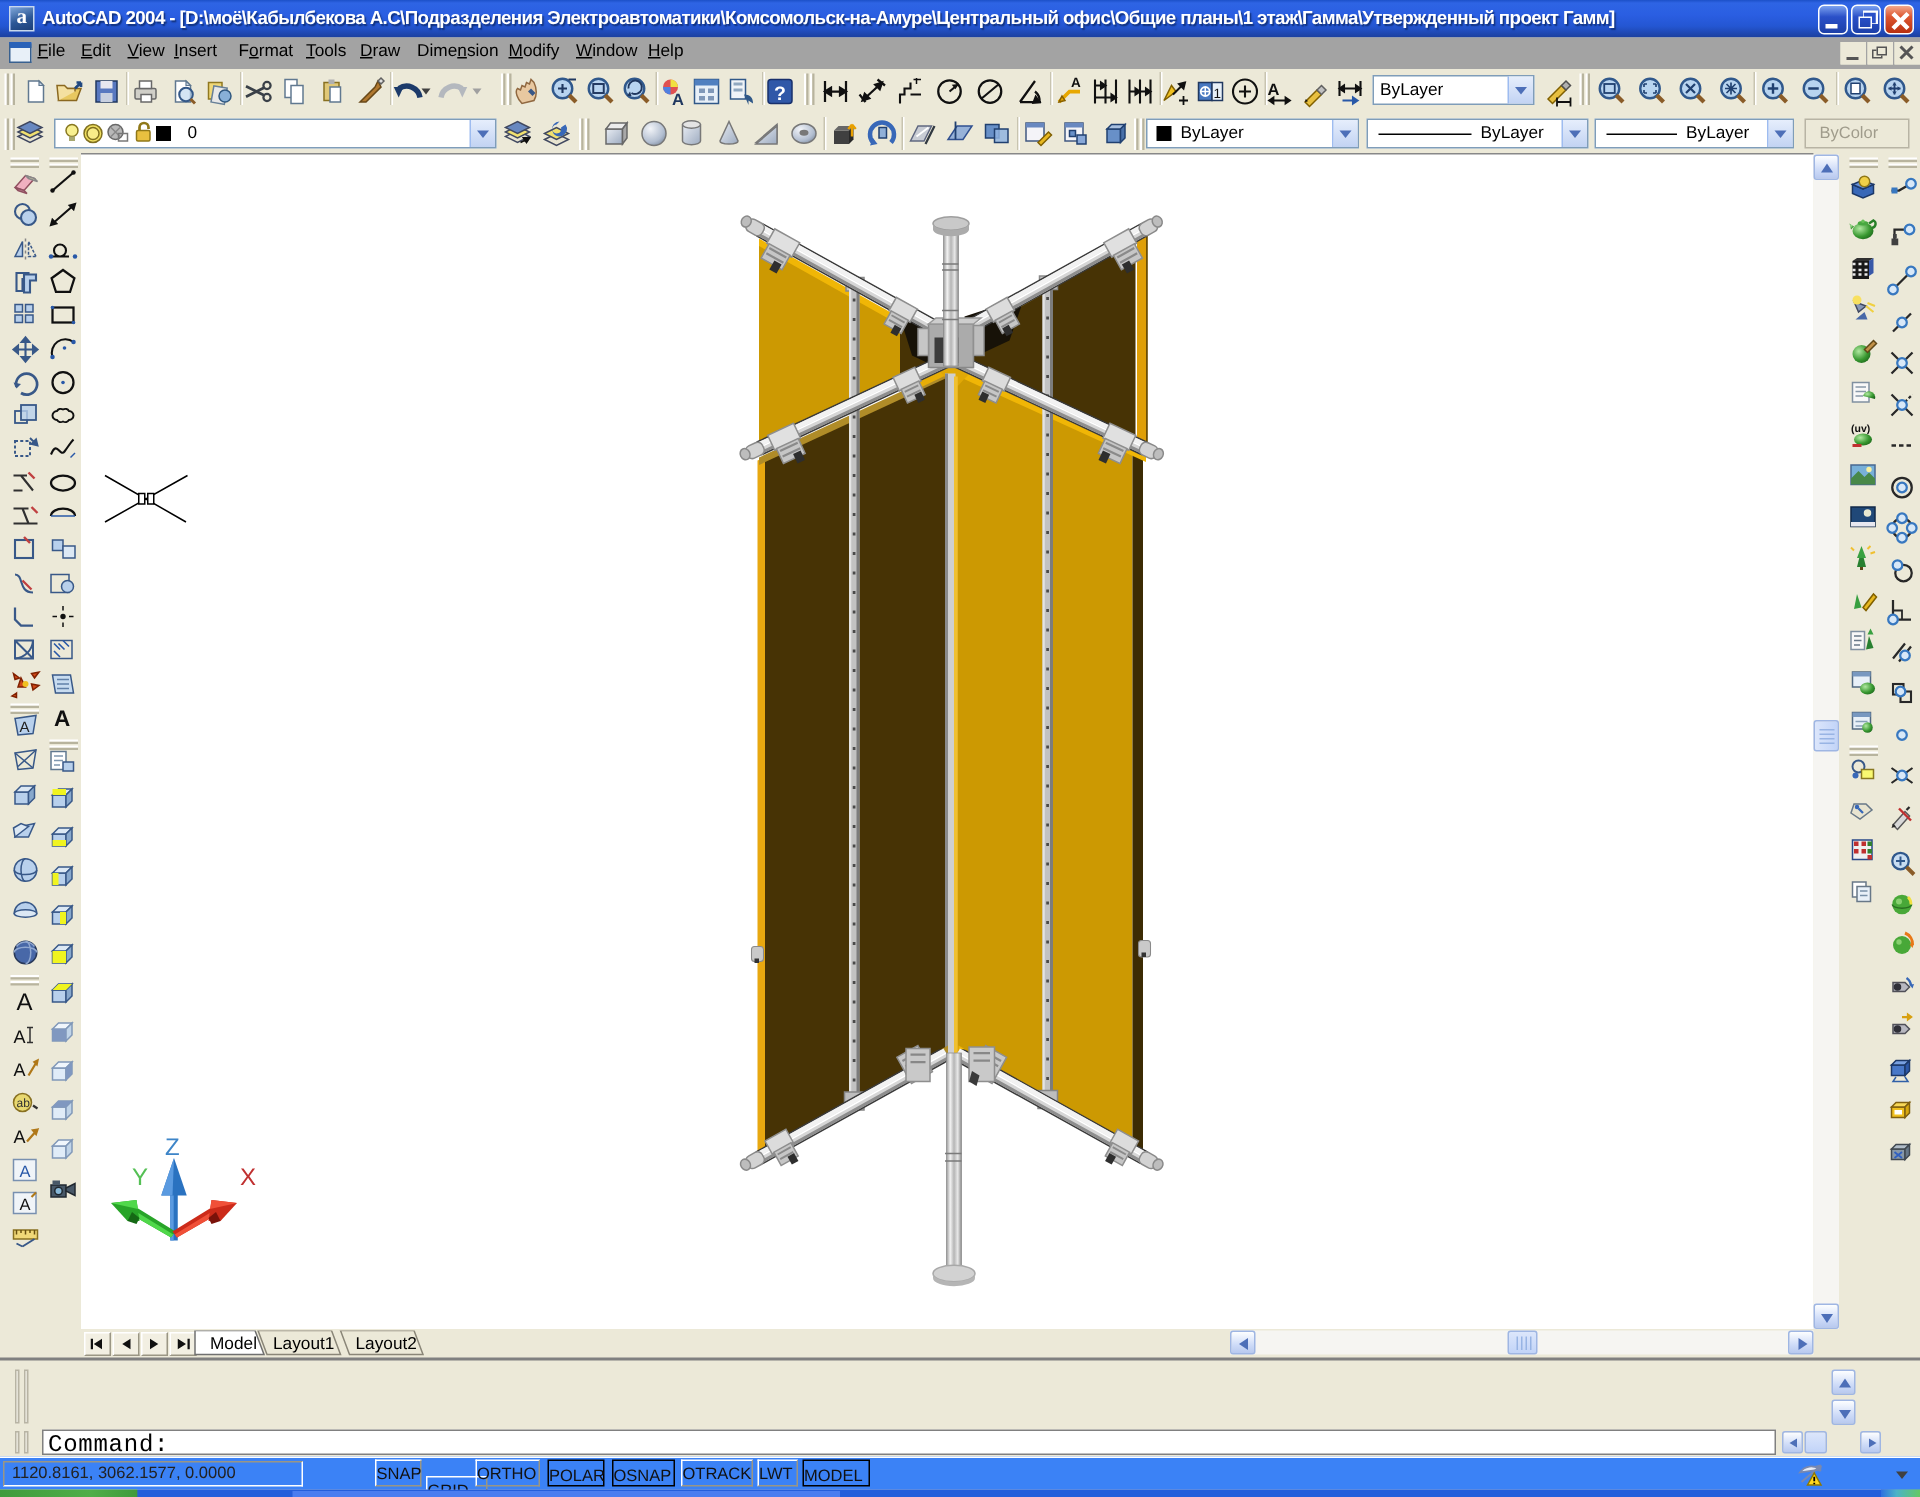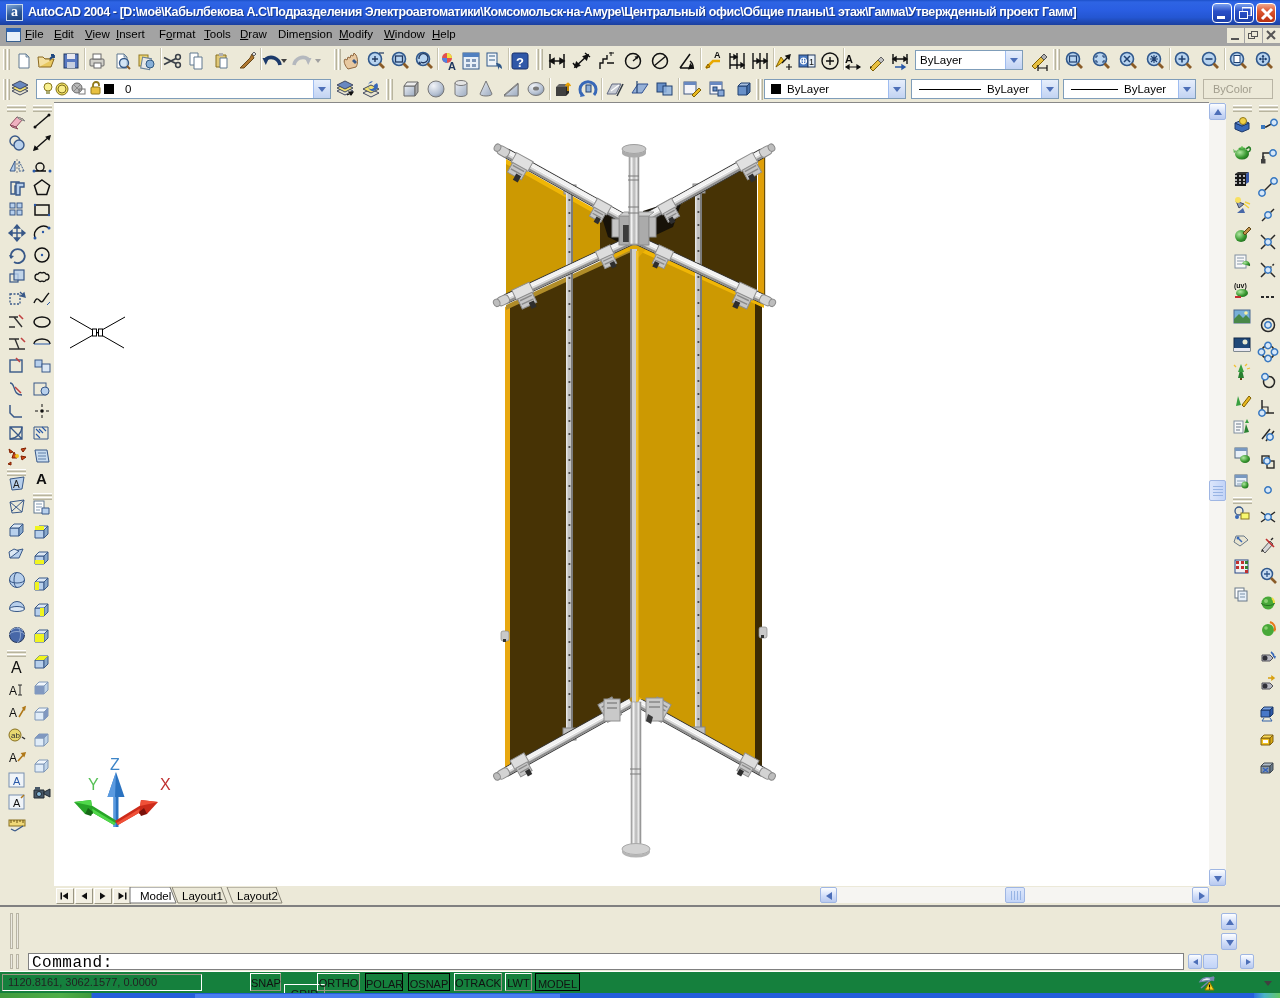--- a/index.html
+++ b/index.html
@@ -42,23 +42,23 @@
 .tri{position:absolute;width:0;height:0;}
 .tbt{position:absolute;top:1px;width:18px;height:16px;background:#f2efe2;border:1px solid;border-color:#fff #9a9684 #9a9684 #fff;}
 
 #cmd{position:absolute;left:0;top:905px;width:1280px;height:66px;background:#ECE9D8;border-top:2px solid #808080;}
 #hist{position:absolute;left:28px;top:5px;width:1191px;height:38px;background:#fff;border:1px solid #808080;
 font-family:"Liberation Mono",monospace;font-size:12px;line-height:13.5px;padding:4px 0 0 4px;letter-spacing:0.5px;}
 #cin{position:absolute;left:28px;top:46px;width:1156px;height:17px;background:#fff;border:1px solid #808080;
 font-family:"Liberation Mono",monospace;font-size:16px;padding-left:3px;letter-spacing:0.5px;}
 .grip{position:absolute;width:3px;background:linear-gradient(90deg,#fff,#d8d4c4);border:1px solid #b8b4a4;}
 
-#status{position:absolute;left:0;top:971px;width:1280px;height:22px;background:#15803d;border-top:1px solid #fff;font-size:12px;padding-left:47px;}
+#status{position:absolute;left:0;top:971px;width:1280px;height:22px;background:#3b82f6;border-top:1px solid #fff;font-size:12px;padding-left:47px;}
 #coord{position:absolute;left:2px;top:2px;width:200px;height:17px;border:1px solid;border-color:#9a9684 #fff #fff #9a9684;padding:1px 0 0 5px;font-size:11px;color:#222;}
-.sbn{position:absolute;top:1px;height:18px;padding-top:3px;color:#111;font-size:11px;text-align:center;white-space:nowrap;}
+.sbn{position:absolute;top:1px;height:18px;padding-top:3px;color:#111;font-size:11px;white-space:nowrap;}
 .sbn.up{border:1px solid;border-color:#fff #9a9684 #9a9684 #fff;}
 .sbn.dn{border:1px solid #000;padding-top:4px;}
 
 #task{position:absolute;left:0;top:993px;width:1280px;height:5px;background:linear-gradient(90deg,#3f9b3c 0,#4fae48 60px,#3f9b3c 91px,#245edb 92px,#245edb 100%);}
 #task .btns{position:absolute;left:195px;top:1px;width:365px;height:4px;background:#4a7df0;}
 #task .tray{position:absolute;left:1254px;top:0;width:26px;height:5px;background:linear-gradient(90deg,#2e70e0,#4bb3c7 40%,#63c963);}
 </style>
 </head>
 <body>
 <div id="root">

